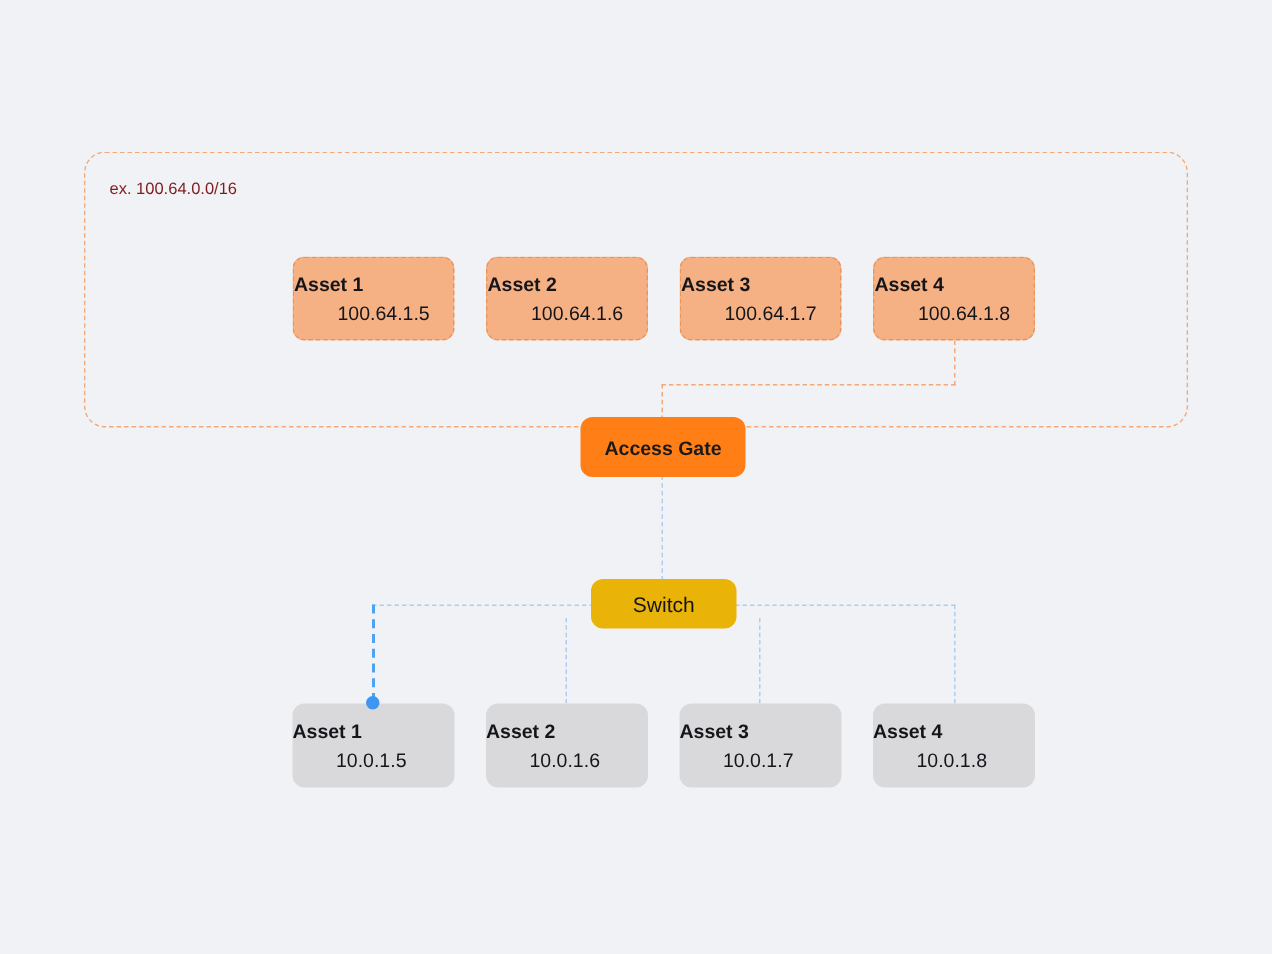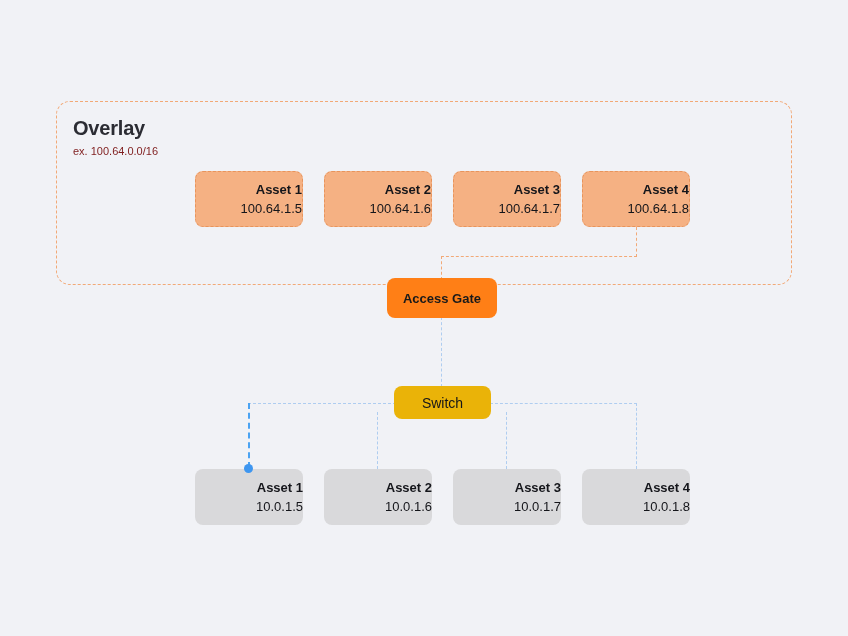--- a/index.html
+++ b/index.html
@@ -63,21 +63,21 @@
 
   
   .node {
     position: absolute;
     box-sizing: border-box;
     width: 108px;
     height: 56px;
     border-radius: 8px;
     display: flex;
     flex-direction: column;
-    align-items: flex-end;
+    align-items: flex-start;
     justify-content: center;
     z-index: 5;
   }
   .node-name {
     font-size: 13px;
     font-weight: bold;
     color: #14151A;
     line-height: 17px;
   }
   .node-ip {
@@ -166,21 +166,20 @@
     z-index: 6;
   }
 </style>
 </head>
 <body>
 
 <div id="canvas">
 
   <div class="zone" id="overlay-zone">
     <div class="zone-head">
-      <div class="zone-title">Overlay</div>
       <div class="zone-sub">ex. 100.64.0.0/16</div>
     </div>
   </div>
 
   <div class="edge v-orange" style="left:636px; top:227px; height:30px;"></div>
   <div class="edge h-orange" style="left:441px; top:256px; width:196px;"></div>
   <div class="edge v-orange" style="left:441px; top:256px; height:24px;"></div>
 
   <div class="node overlay-node" style="left:195px; top:171px;">
     <span class="node-name">Asset 1</span>

